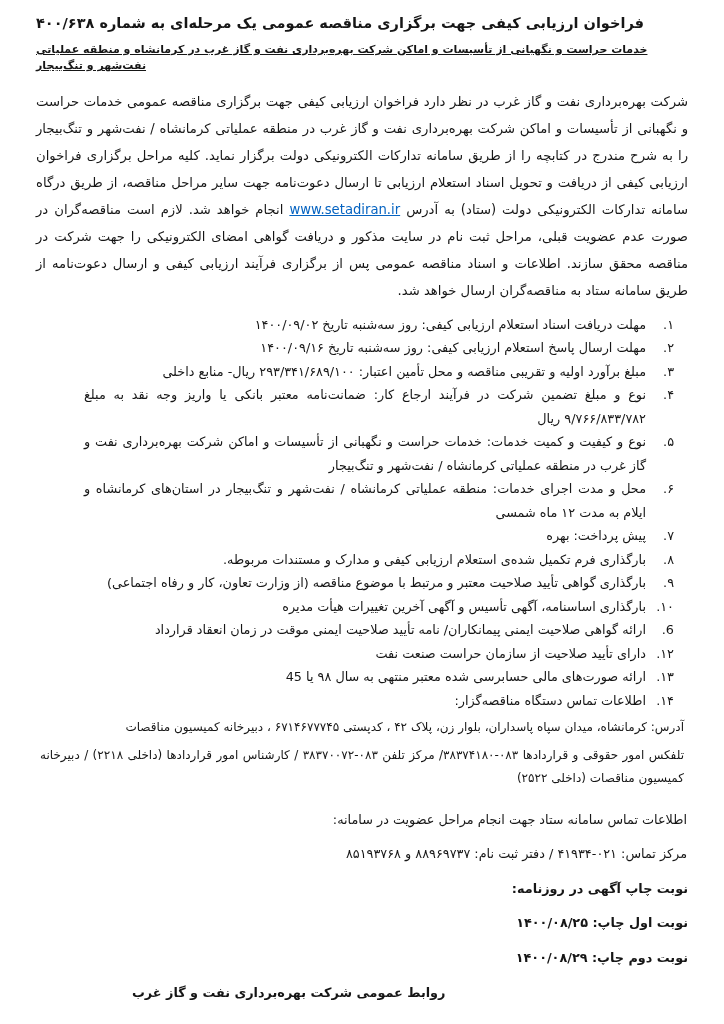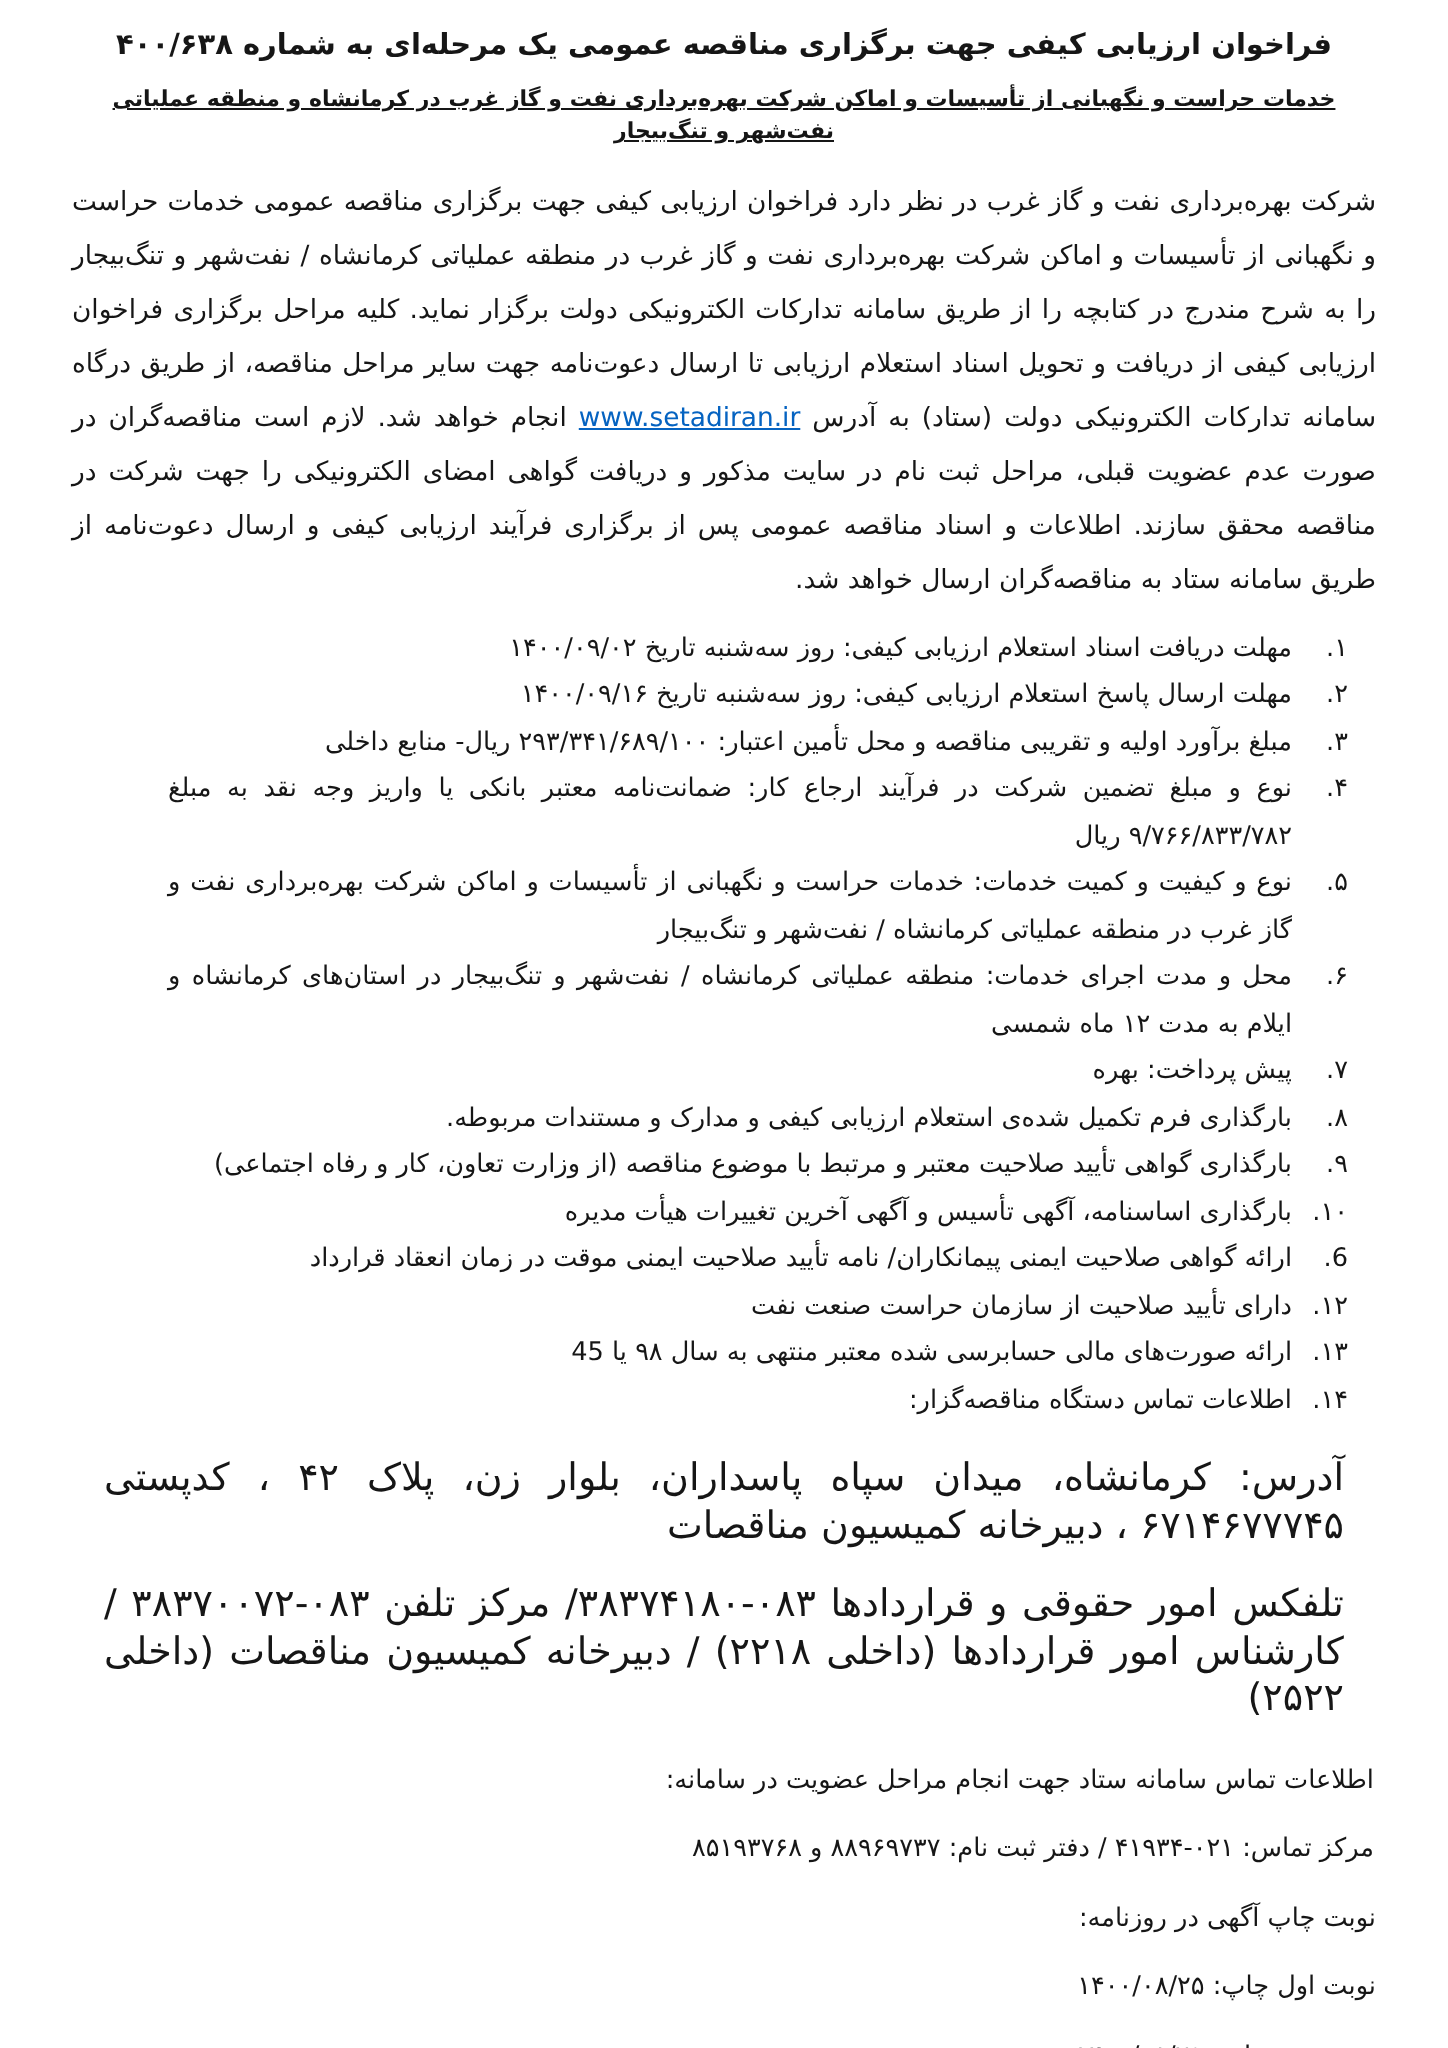--- a/index.html
+++ b/index.html
@@ -11,21 +11,21 @@
     background: #ffffff;
     box-sizing: border-box;
     padding: 13px 36px 0 36px;
     direction: rtl;
     font-family: "DejaVu Sans", sans-serif;
     color: #161616;
     overflow: hidden;
   }
   .title-line {
     font-weight: bold;
-    text-align: center;
+    text-align: left;
     font-size: 14.5px;
     line-height: 1.5;
   }
   .title-1 { margin-bottom: 7px; }
   .title-2 { text-decoration: underline; font-size: 11px; margin-bottom: 13px; }
   .title-3 { text-decoration: underline; margin-bottom: 13px; }
   .intro {
     margin: 0 0 9px 0;
     font-size: 13.2px;
     line-height: 27px;
@@ -45,36 +45,36 @@
   }
   .item { display: flex; }
   .item .marker {
     flex: 0 0 42px;
     padding-right: 14px;
     box-sizing: border-box;
     white-space: nowrap;
   }
   .item .itext { flex: 1 1 auto; text-align: justify; margin-left: 48px; }
   .contact-line {
-    margin: 16px;
-    font-size: 19px;
+    margin: 4px;
+    font-size: 12px;
     line-height: 23.5px;
     text-align: justify;
   }
   .setad-line {
     font-size: 12.8px;
     line-height: 23.5px;
     margin: 1px;
   }
   .setad-1 { margin-top: 17px; }
   .setad-2 { margin-top: 11px; }
   .bold-line {
     font-size: 12.8px;
     line-height: 23.5px;
-    font-weight: normal;
+    font-weight: bold;
     margin: 11px 0 0 0;
   }
   .signature {
     font-size: 12.8px;
     line-height: 23.5px;
     font-weight: bold;
     margin: 12px 0 0 0;
     direction: rtl;
     text-align: left;
     padding-left: 96px;

